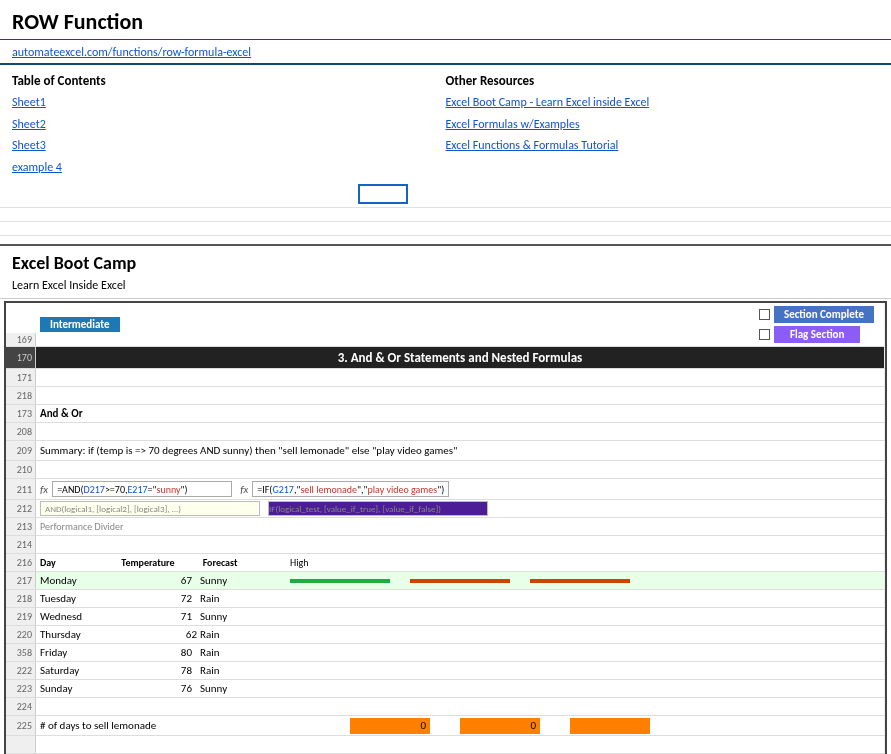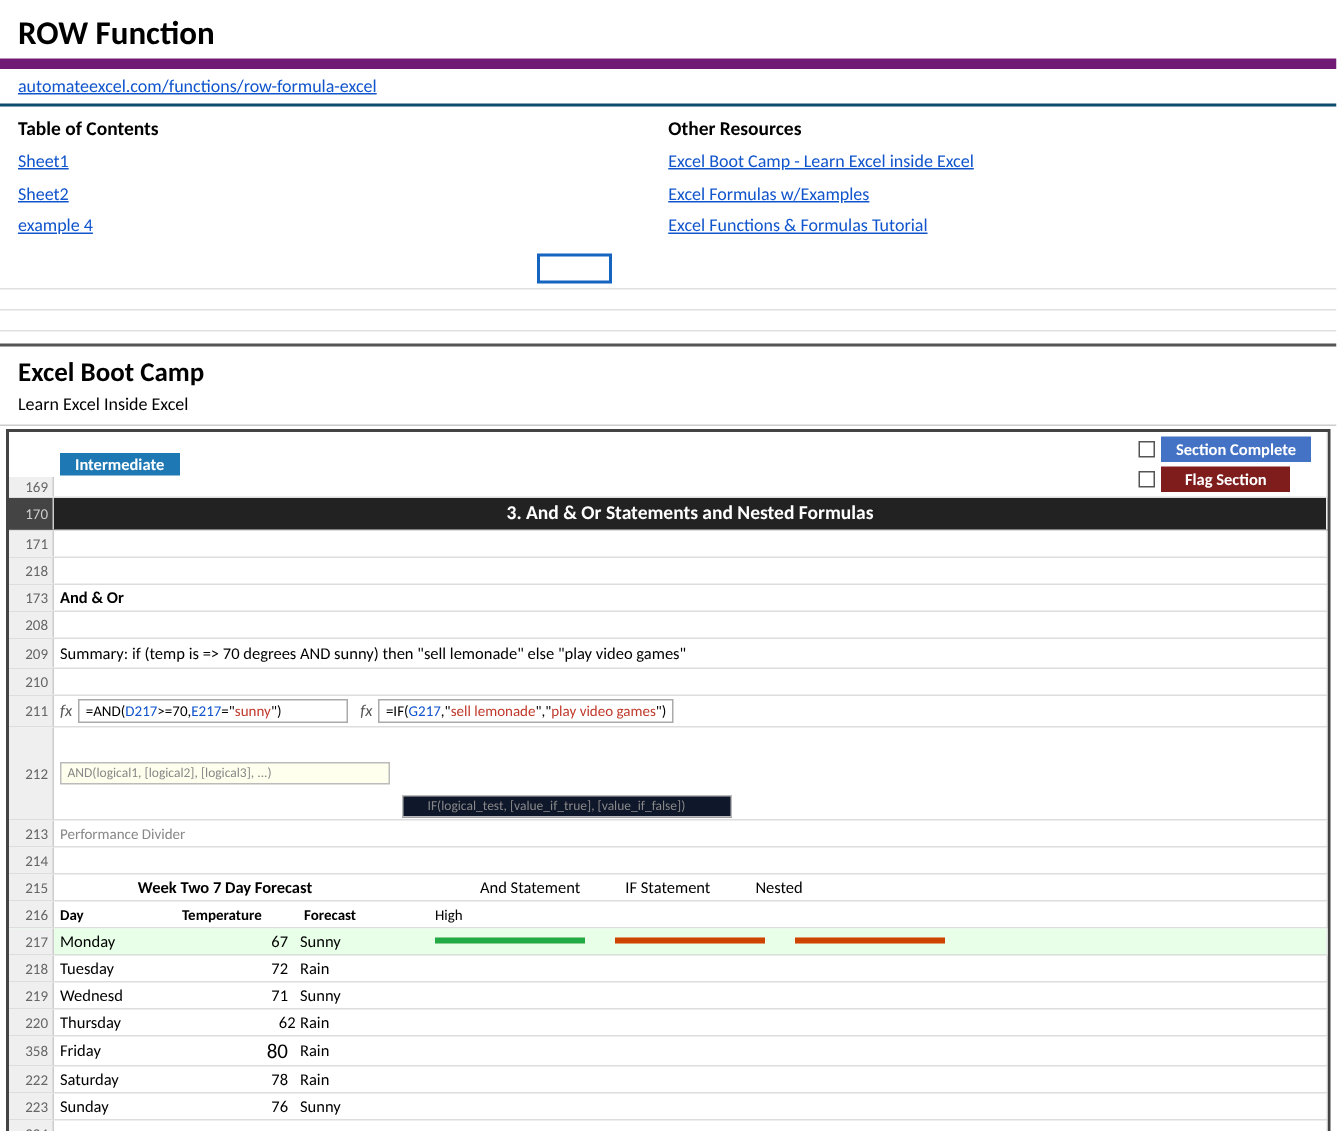--- a/index.html
+++ b/index.html
@@ -2,21 +2,21 @@
 <html><head>
   <meta charset="utf-8">
   <style>
     * { margin: 0; padding: 0; box-sizing: border-box; }
     body { font-family: Calibri, Arial, sans-serif; font-size: 13px; background: #fff; width: 891px; }
 
     .page-title {
       font-size: 22px;
       font-weight: bold;
       padding: 8px 12px 4px 12px;
-      border-bottom: 7px solid #701a75;
+      border-bottom: 1px solid #701a75;
     }
 
     .url-row {
       padding: 4px 12px;
       border-bottom: 2px solid #0c4a6e;
     }
 
     .url-row a {
       color: #1155CC;
       font-size: 12px;
@@ -150,21 +150,21 @@
 
     .btn-complete {
       background: #4472C4;
       color: white;
       font-weight: bold;
       font-size: 11px;
       padding: 2px 10px;
     }
 
     .btn-flag {
-      background: #7f1d1d;
+      background: #8b5cf6;
       color: white;
       font-weight: bold;
       font-size: 11px;
       padding: 2px 16px;
     }
 
     .fbar {
       display: flex;
       align-items: center;
       border: 1px solid #aaa;
@@ -186,20 +186,23 @@
   </div>
 
   <div class="toc-other-row">
     <div class="toc-col">
       <div class="section-header">Table of Contents</div>
       <div class="link-item">
           <a>Sheet1</a>
         </div>
       <div class="link-item">
           <a>Sheet2</a>
+        </div>
+      <div class="link-item">
+          <a>Sheet3</a>
         </div>
       <div class="link-item">
           <a>example 4</a>
         </div>
     </div>
     <div class="other-col">
       <div class="section-header">Other Resources</div>
       <div class="link-item">
           <a>Excel Boot Camp - Learn Excel inside Excel</a>
         </div>
@@ -296,47 +299,34 @@
             </span>
           </div>
         </div>
       </div>
     </div>
 
     <div class="ie-row">
       <div class="ie-rnum">212</div>
       <div class="ie-cell" style="flex:1; display:flex; gap:8px; font-size:9px; color:#888;">
         <div style="min-width:220px; border:1px solid #bbb; padding:1px 4px; background:#ffffee;">AND(logical1, [logical2], [logical3], ...)</div>
-        <div style="min-width:220px; border:1px solid #bbb; padding:1px 16px; background:#0f172a;margin-top:44px;">IF(logical_test, [value_if_true], [value_if_false])</div>
+        <div style="min-width:220px; border:1px solid #bbb; padding:1px 0; background:#4c1d95;">IF(logical_test, [value_if_true], [value_if_false])</div>
       </div>
     </div>
 
     <div class="ie-row">
       <div class="ie-rnum">213</div>
       <div class="ie-cell flex1" style="font-size:10px; color:#888;">Performance Divider</div>
     </div>
 
     <div class="ie-row">
       <div class="ie-rnum">214</div>
       <div class="ie-cell flex1"></div>
     </div>
 
-    <div class="ie-row">
-      <div class="ie-rnum">215</div>
-      <div class="ie-cell flex1">
-        <div style="display:flex; width:100%;">
-          <div style="width:220px; text-align:center; font-weight:bold; font-size:11px;">Week Two 7 Day Forecast</div>
-          <div style="flex:1; display:flex; gap:30px; padding-left:60px;">
-            <span>And Statement</span>
-            <span>IF Statement</span>
-            <span>Nested</span>
-          </div>
-        </div>
-      </div>
-    </div>
 
     <div class="ie-row">
       <div class="ie-rnum">216</div>
       <div class="ie-cell" style="flex:1; display:flex;">
         <div style="width:230px; display:flex;gap:14px;">
           <span style="width:80px; font-size:10px; font-weight:bold;">Day</span>
           <span style="width:80px; font-size:10px; font-weight:bold;">Temperature</span>
           <span style="width:80px; font-size:10px; font-weight:bold;">Forecast</span>
         </div>
         <div style="font-size:10px; margin-left:20px;">High</div>
@@ -377,21 +367,21 @@
       <div class="ie-cell flex1">
         <span style="width:80px; display:inline-block; font-size:11px;">Thursday</span>
         <span style="width:80px; display:inline-block; font-size:11px; text-align:right; padding-right:3px;">62</span>
         <span style="font-size:11px;">Rain</span>
       </div>
     </div>
     <div class="ie-row">
       <div class="ie-rnum">358</div>
       <div class="ie-cell flex1">
         <span style="width:80px; display:inline-block; font-size:11px;">Friday</span>
-        <span style="width:80px; display:inline-block; font-size:14px; text-align:right; padding-right:8px;">80</span>
+        <span style="width:80px; display:inline-block; font-size:11px; text-align:right; padding-right:8px;">80</span>
         <span style="font-size:11px;">Rain</span>
       </div>
     </div>
     <div class="ie-row">
       <div class="ie-rnum">222</div>
       <div class="ie-cell flex1">
         <span style="width:80px; display:inline-block; font-size:11px;">Saturday</span>
         <span style="width:80px; display:inline-block; font-size:11px; text-align:right; padding-right:8px;">78</span>
         <span style="font-size:11px;">Rain</span>
       </div>

